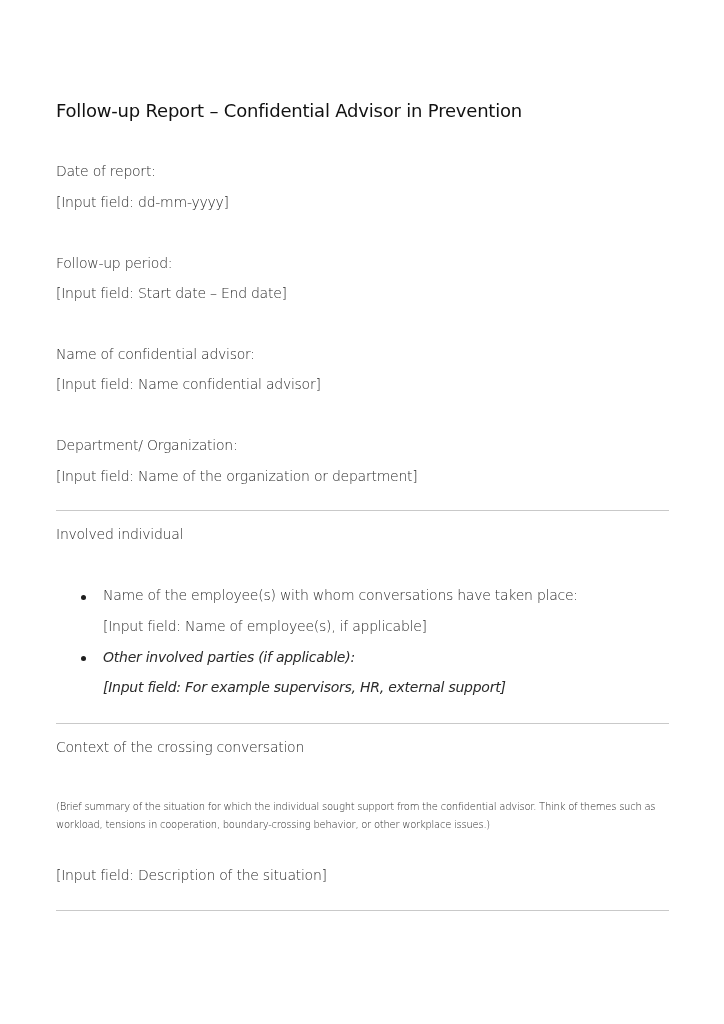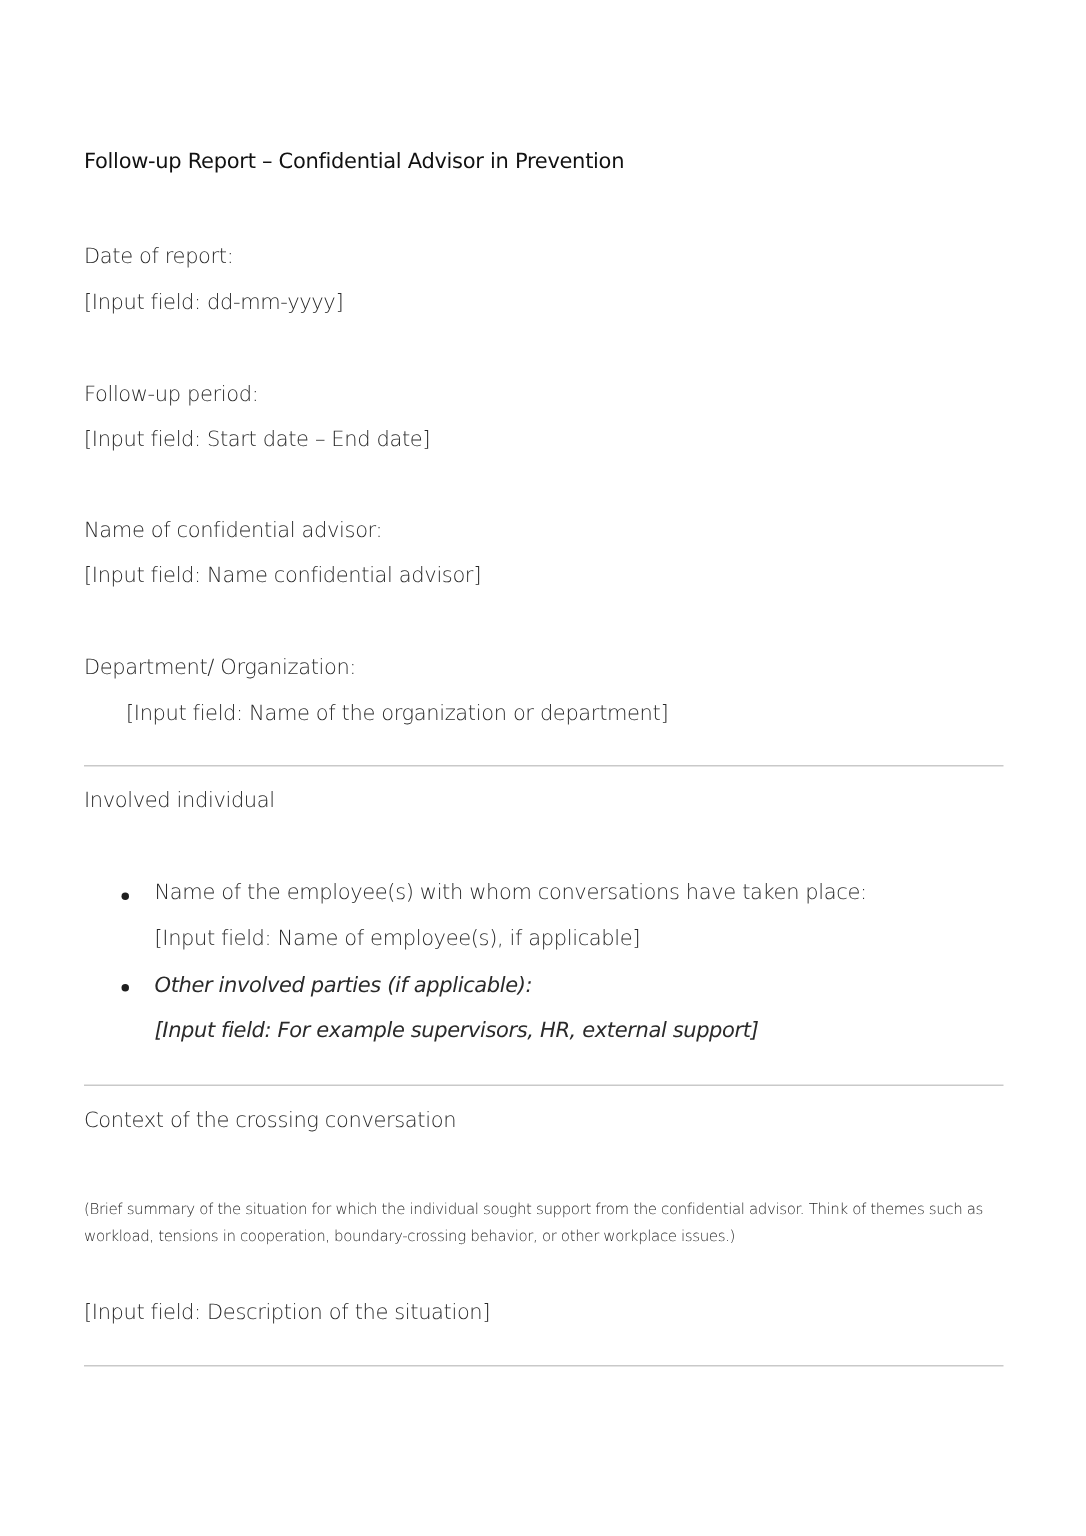--- a/index.html
+++ b/index.html
@@ -18,21 +18,21 @@
   .page {
     position: absolute;
     left: 56px;
     top: 0;
     width: 613px;
   }
   .title {
     position: absolute;
     top: 100px;
     left: 0;
-    font-size: 14px;
+    font-size: 18px;
     color: #111;
     white-space: nowrap;
     letter-spacing: -0.2px;
   }
   .txt {
     position: absolute;
     left: 0;
     font-size: 14px;
     font-weight: 300;
     color: #2a2a2a;
@@ -75,21 +75,21 @@
   <div class="txt" style="top:163px;">Date of report:</div>
   <div class="txt" style="top:194px;">[Input field: dd-mm-yyyy]</div>
 
   <div class="txt" style="top:255px;">Follow-up period:</div>
   <div class="txt" style="top:285px;">[Input field: Start date – End date]</div>
 
   <div class="txt" style="top:346px;">Name of confidential advisor:</div>
   <div class="txt" style="top:376px;">[Input field: Name confidential advisor]</div>
 
   <div class="txt" style="top:437px;">Department/ Organization:</div>
-  <div class="txt" style="top:468px;margin-left:28px;">[Input field: Name of the organization or department]</div>
+  <div class="txt" style="top:468px;">[Input field: Name of the organization or department]</div>
 
   <div class="rule" style="top:510px;"></div>
 
   <div class="txt" style="top:526px;">Involved individual</div>
 
   <div class="bullet" style="top:595px;"></div>
   <div class="txt" style="left:47px; top:587px;">Name of the employee(s) with whom conversations have taken place:</div>
   <div class="txt" style="left:47px; top:618px;">[Input field: Name of employee(s), if applicable]</div>
 
   <div class="bullet" style="top:656px;"></div>

